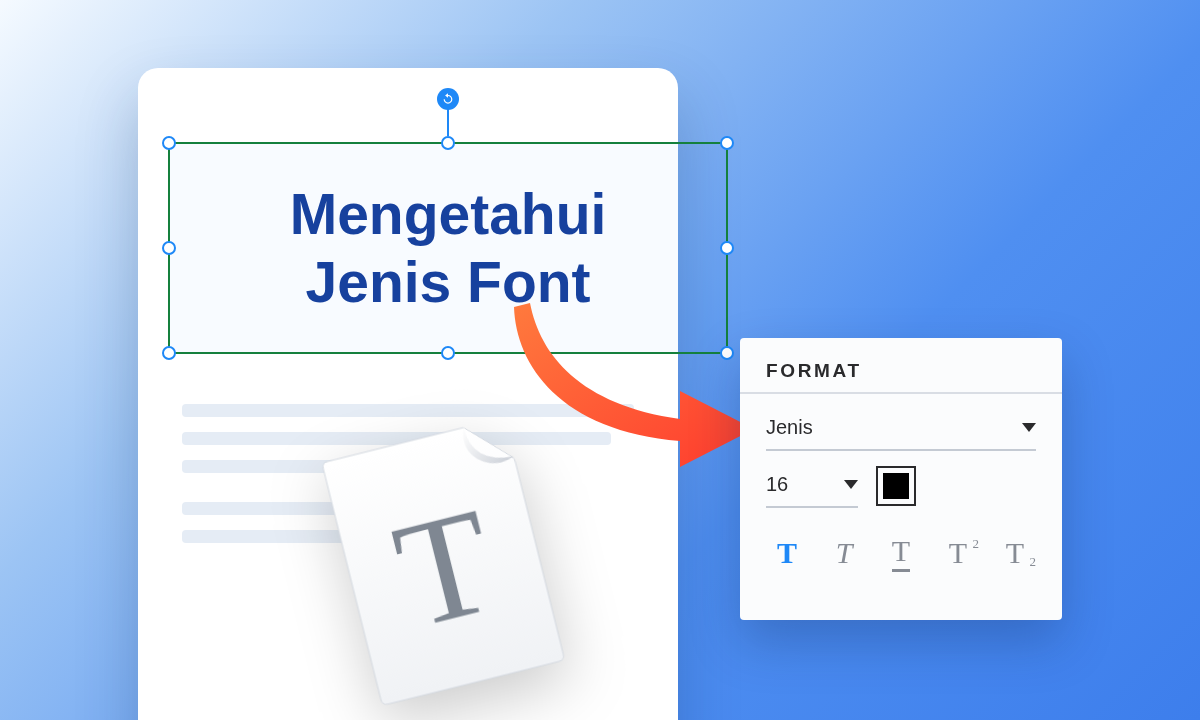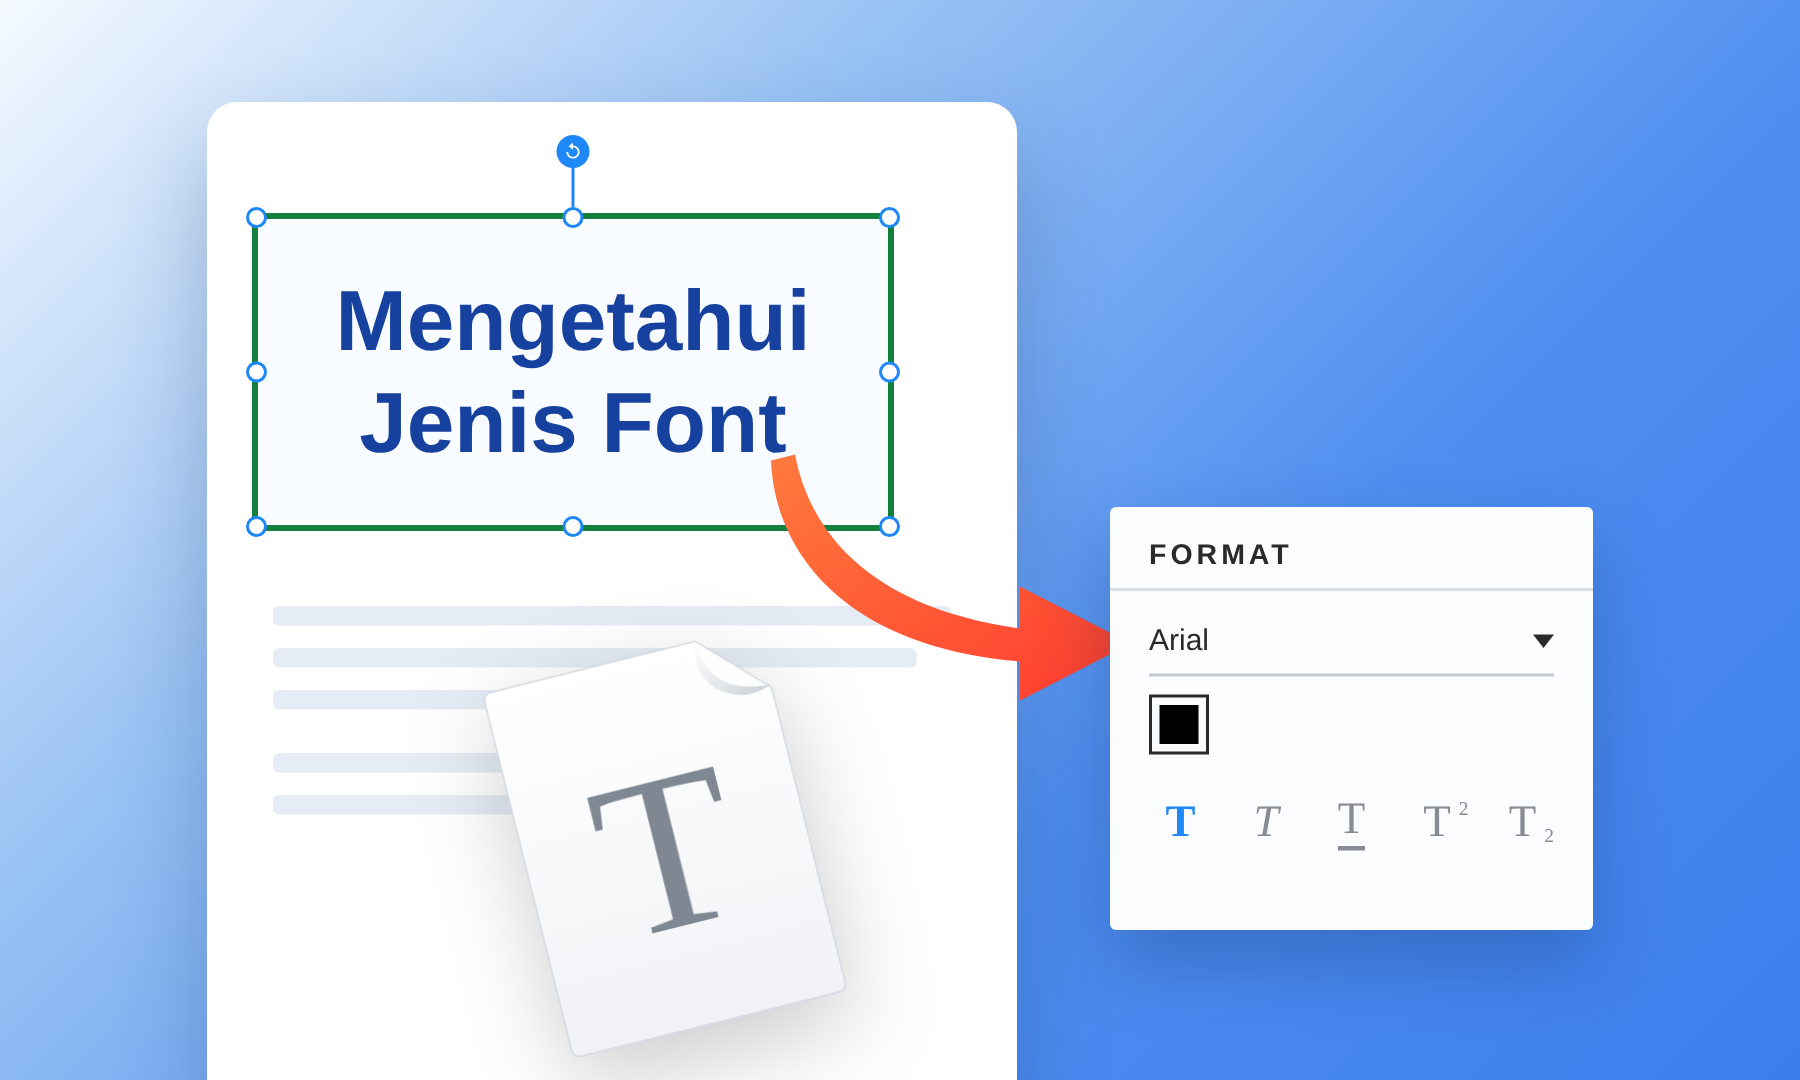--- a/index.html
+++ b/index.html
@@ -19,23 +19,23 @@
     background: #fff;
     border-radius: 20px;
     box-shadow: 0 30px 60px rgba(20,50,100,0.25);
   }
 
   
   .sel {
     position: absolute;
     left: 30px;
     top: 74px;
-    width: 428px;
+    width: 560px;
     height: 212px;
-    border: 4px solid #15803d;
+    border: 2px solid #15803d;
     background: rgba(30,136,247,0.03);
   }
   .handle {
     position: absolute;
     width: 14px; height: 14px;
     border: 2px solid #1e88f7;
     background: #fff;
     border-radius: 50%;
   }
   .h-tl { left:-8px; top:-8px; }
@@ -244,26 +244,30 @@
            C 50 136, 6 70, 4 12
            Z" fill="url(#ar)"></path>
 </svg>
 
 <div class="panel">
   <div class="panel-title">FORMAT</div>
   <hr>
 
   <div class="row">
     <div class="field">
-      <span>Arial</span>
+      <span>Jenis</span>
       <span class="tri"></span>
     </div>
   </div>
 
   <div class="row">
+    <div class="field small">
+      <span>16</span>
+      <span class="tri"></span>
+    </div>
     <div class="swatch-wrap">
       <div class="swatch" style="background: rgb(0, 0, 0);"></div>
     </div>
   </div>
 
   <div class="styles">
     <div class="stylebtn active">
       <span>T</span>
     </div>
     <div class="stylebtn italic">

